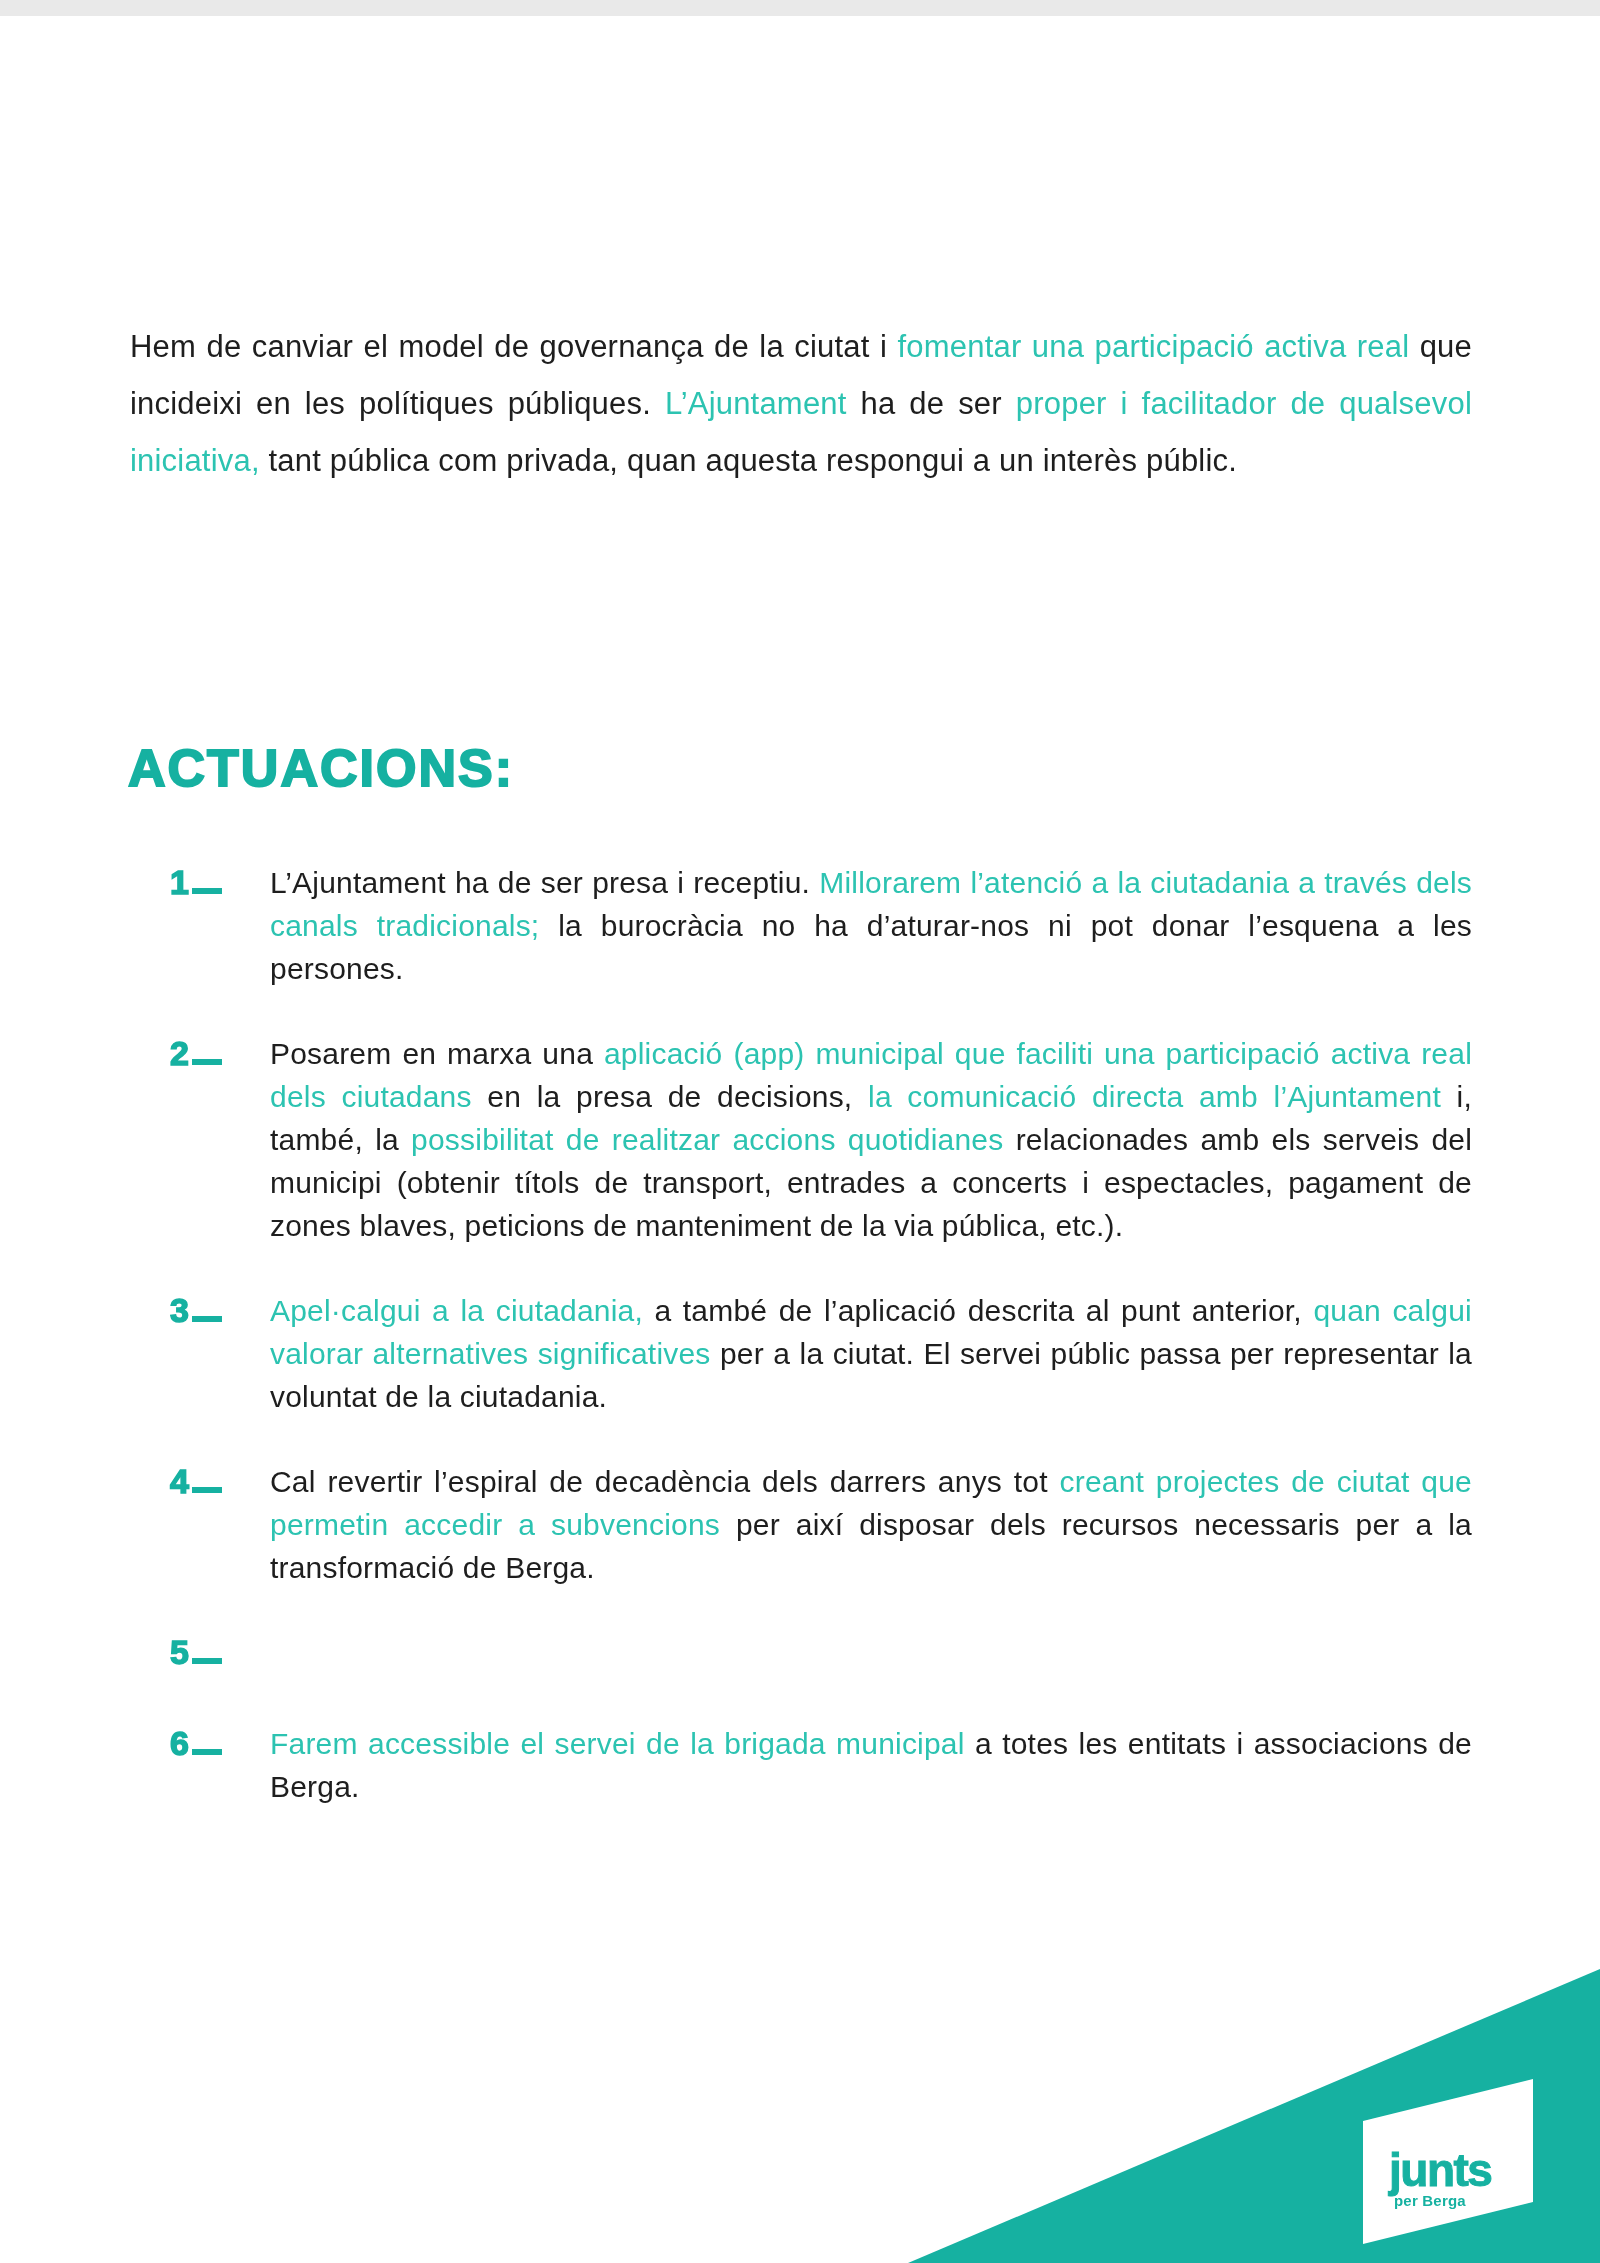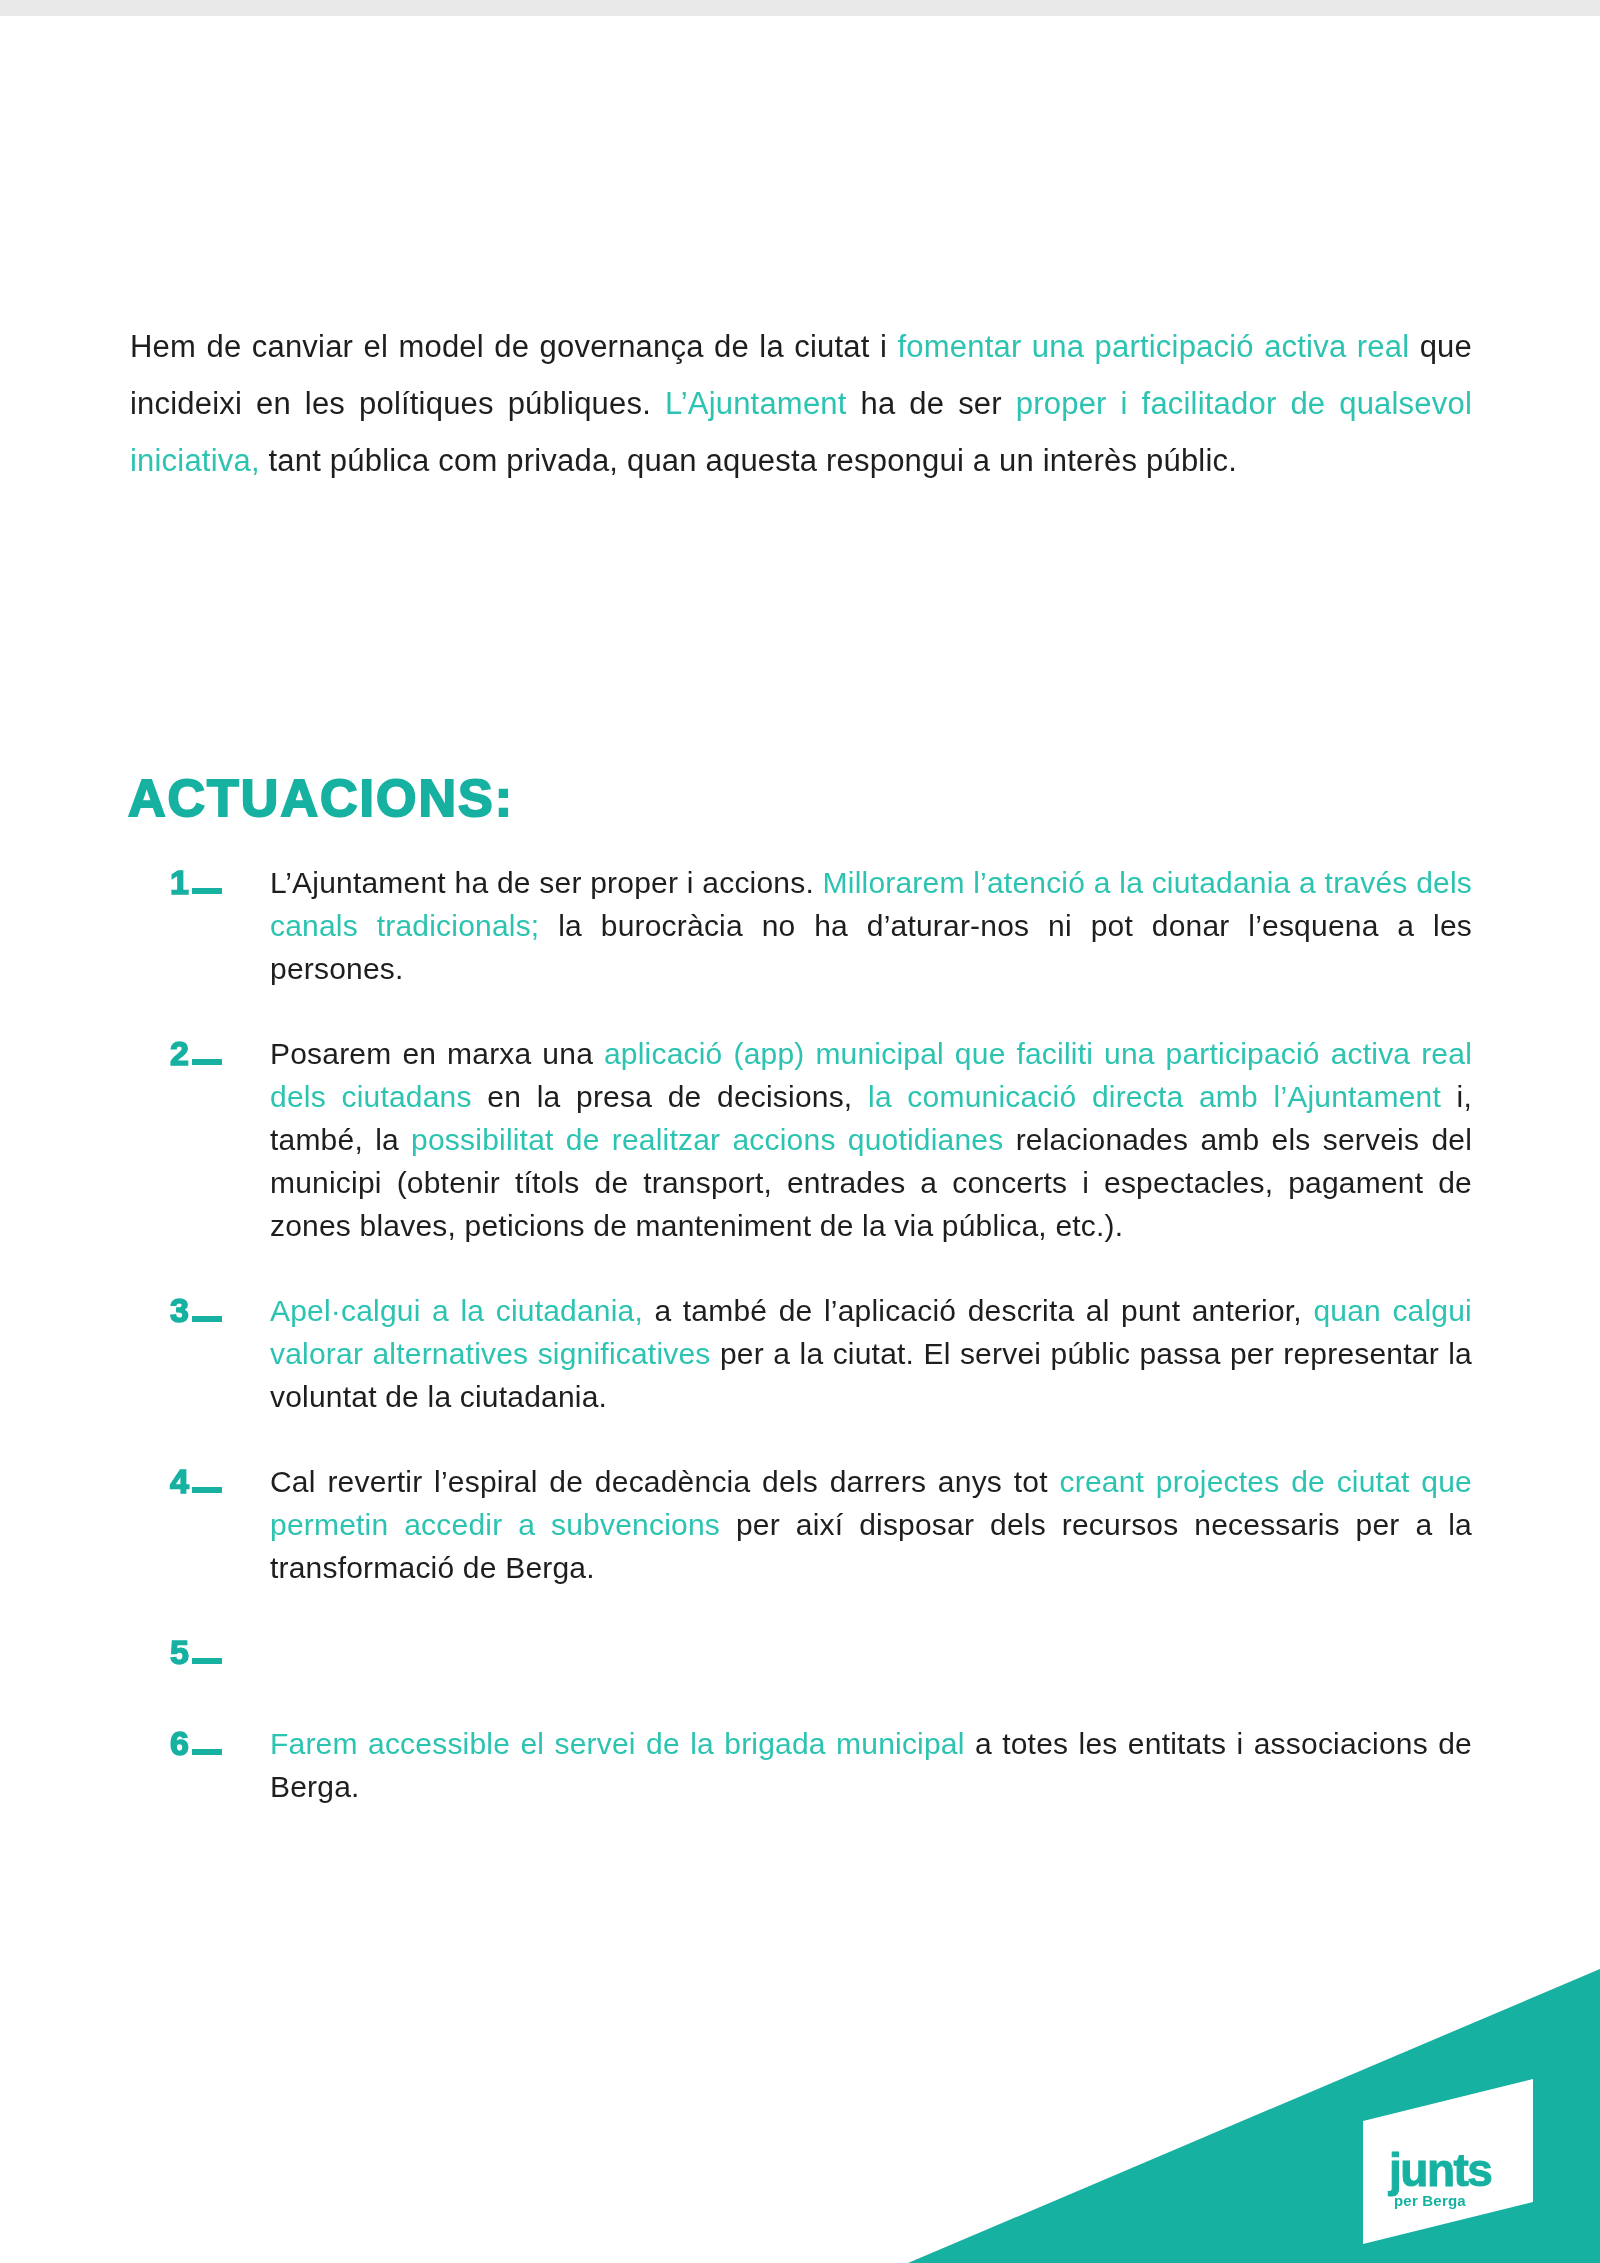--- a/index.html
+++ b/index.html
@@ -19,21 +19,21 @@
   }
   .intro{
     position:absolute;left:130px;top:302px;width:1342px;
     margin:0;
     font-size:31px;line-height:57px;
     text-align:justify;
     color:var(--text);
     letter-spacing:.2px;
   }
   .heading{
-    position:absolute;left:128px;top:752px;margin:0;
+    position:absolute;left:128px;top:722px;margin:0;
     font-size:52px;font-weight:700;
     letter-spacing:2px;
     color:var(--accent);
     -webkit-text-stroke:2px var(--accent);
   }
   .actions{
     position:absolute;left:130px;top:845px;width:1342px;
     display:flex;flex-direction:column;gap:42px;
   }
   .item{display:flex;align-items:flex-start;}
@@ -86,21 +86,21 @@
 
 <div class="page">
 
   <p class="intro"><span>Hem de canviar el model de governança de la ciutat i </span><span class="hl">fomentar una participació activa real</span><span> que incideixi en les polítiques públiques. </span><span class="hl">L’Ajuntament</span><span> ha de ser </span><span class="hl">proper i facilitador de qualsevol iniciativa,</span><span> tant pública com privada, quan aquesta respongui a un interès públic.</span></p>
 
   <h1 class="heading">ACTUACIONS:</h1>
 
   <div class="actions" id="actions-list">
       <div class="item">
         <div class="marker"><span class="num">1</span><span class="dash"></span></div>
-        <div class="body"><span>L’Ajuntament ha de ser proper i accions. </span><span class="hl">Millorarem l’atenció a la ciutadania a través dels canals tradicionals;</span><span> la burocràcia no ha d’aturar-nos ni pot donar l’esquena a les persones.</span></div>
+        <div class="body"><span>L’Ajuntament ha de ser presa i receptiu. </span><span class="hl">Millorarem l’atenció a la ciutadania a través dels canals tradicionals;</span><span> la burocràcia no ha d’aturar-nos ni pot donar l’esquena a les persones.</span></div>
       </div>
       <div class="item">
         <div class="marker"><span class="num">2</span><span class="dash"></span></div>
         <div class="body"><span>Posarem en marxa una </span><span class="hl">aplicació (app) municipal que faciliti una participació activa real dels ciutadans</span><span> en la presa de decisions, </span><span class="hl">la comunicació directa amb l’Ajuntament</span><span> i, també, la </span><span class="hl">possibilitat de realitzar accions quotidianes</span><span> relacionades amb els serveis del municipi (obtenir títols de transport, entrades a concerts i espectacles, pagament de zones blaves, peticions de manteniment de la via pública, etc.).</span></div>
       </div>
       <div class="item">
         <div class="marker"><span class="num">3</span><span class="dash"></span></div>
         <div class="body"><span class="hl">Apel·calgui a la ciutadania,</span><span> a també de l’aplicació descrita al punt anterior, </span><span class="hl">quan calgui valorar alternatives significatives</span><span> per a la ciutat. El servei públic passa per representar la voluntat de la ciutadania.</span></div>
       </div>
       <div class="item">

